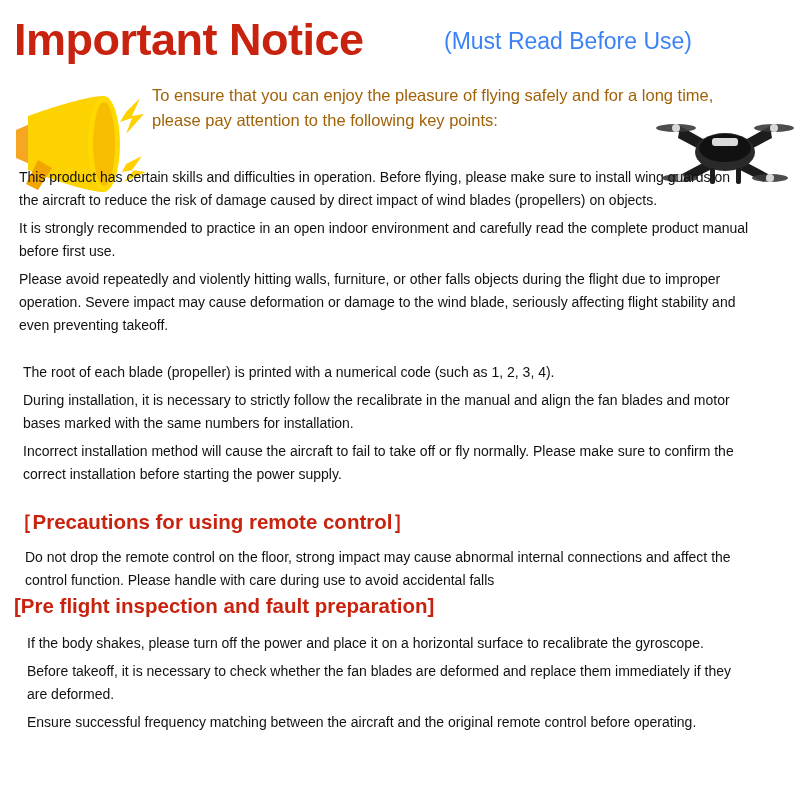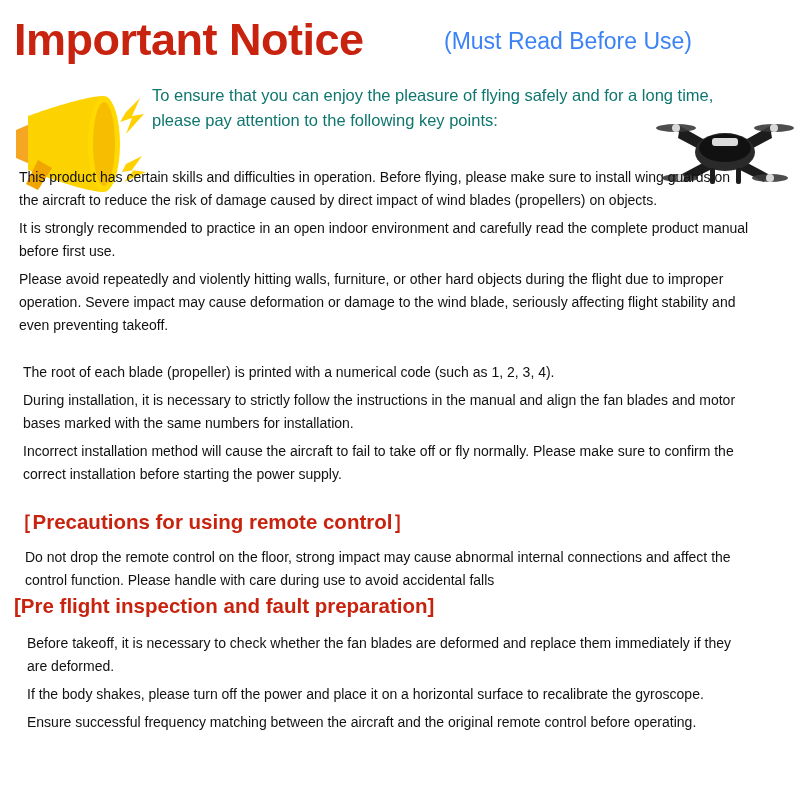--- a/index.html
+++ b/index.html
@@ -68,21 +68,21 @@
   }
 
   
   .intro {
     position: absolute;
     left: 152px;
     top: 83px;
     width: 580px;
     font-size: 16.5px;
     line-height: 25px;
-    color: #0f766e;
+    color: #a16207;
   }
 
   
   .section {
     position: absolute;
     width: 760px;
     left: 14px;
   }
   .section-heading {
     color: #c8230f;
@@ -160,41 +160,41 @@
       </g>
     </svg>
   </div>
 
   <div class="intro">To ensure that you can enjoy the pleasure of flying safely and for a long time, please pay attention to the following key points:</div>
 
   <div class="section sec1">
     <div class="section-body">
       <p>This product has certain skills and difficulties in operation. Before flying, please make sure to install wing guards on the aircraft to reduce the risk of damage caused by direct impact of wind blades (propellers) on objects.</p>
       <p>It is strongly recommended to practice in an open indoor environment and carefully read the complete product manual before first use.</p>
-      <p>Please avoid repeatedly and violently hitting walls, furniture, or other hard objects during the flight due to improper operation. Severe impact may cause deformation or damage to the wind blade, seriously affecting flight stability and even preventing takeoff.</p>
+      <p>Please avoid repeatedly and violently hitting walls, furniture, or other falls objects during the flight due to improper operation. Severe impact may cause deformation or damage to the wind blade, seriously affecting flight stability and even preventing takeoff.</p>
     </div>
   </div>
 
   <div class="section sec2">
     <div class="section-body">
       <p>The root of each blade (propeller) is printed with a numerical code (such as 1, 2, 3, 4).</p>
-      <p>During installation, it is necessary to strictly follow the instructions in the manual and align the fan blades and motor bases marked with the same numbers for installation.</p>
+      <p>During installation, it is necessary to strictly follow the recalibrate in the manual and align the fan blades and motor bases marked with the same numbers for installation.</p>
       <p>Incorrect installation method will cause the aircraft to fail to take off or fly normally. Please make sure to confirm the correct installation before starting the power supply.</p>
     </div>
   </div>
 
   <div class="section sec3">
     <div class="section-heading">［Precautions for using remote control］</div>
     <div class="section-body">
       <p>Do not drop the remote control on the floor, strong impact may cause abnormal internal connections and affect the control function. Please handle with care during use to avoid accidental falls</p>
     </div>
   </div>
 
   <div class="section sec4">
     <div class="section-heading">[Pre flight inspection and fault preparation]</div>
     <div class="section-body">
+      <p>If the body shakes, please turn off the power and place it on a horizontal surface to recalibrate the gyroscope.</p>
       <p>Before takeoff, it is necessary to check whether the fan blades are deformed and replace them immediately if they are deformed.</p>
-      <p>If the body shakes, please turn off the power and place it on a horizontal surface to recalibrate the gyroscope.</p>
       <p>Ensure successful frequency matching between the aircraft and the original remote control before operating.</p>
     </div>
   </div>
 
 </div>
 
 </body></html>

